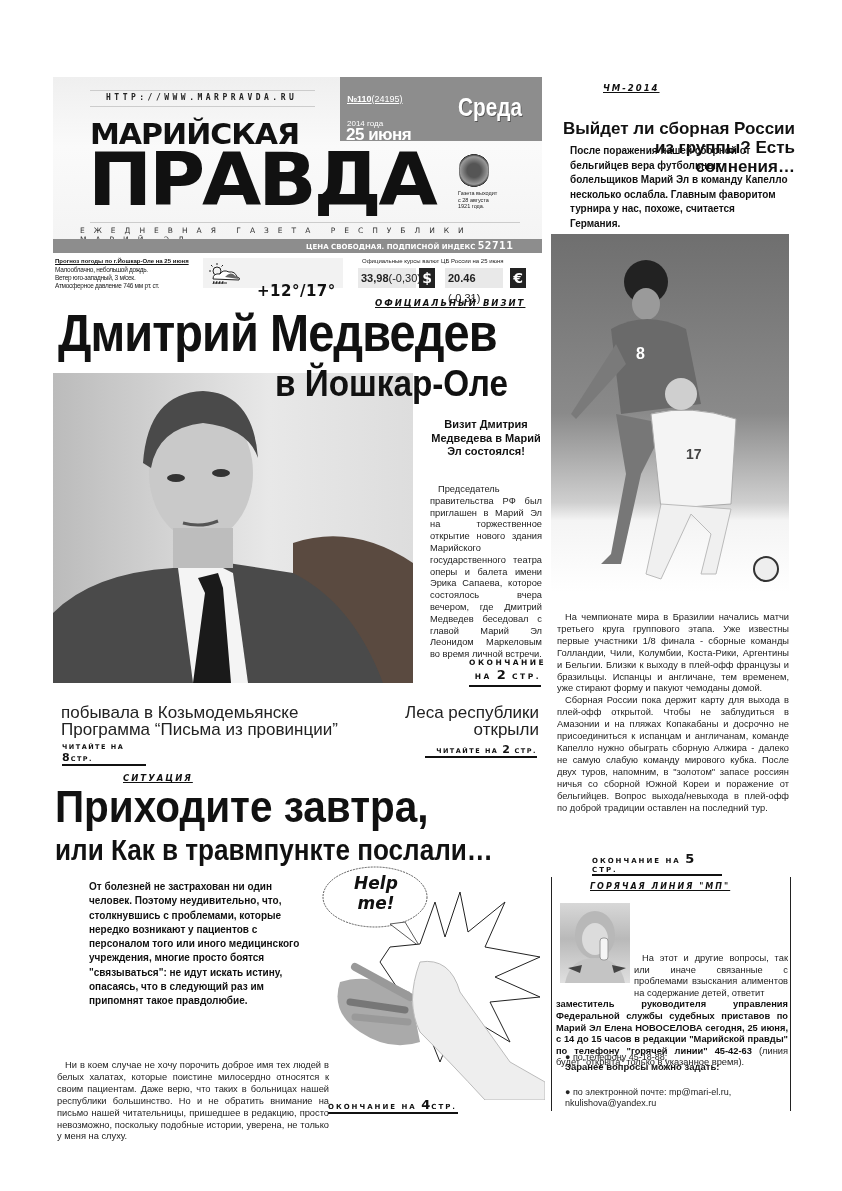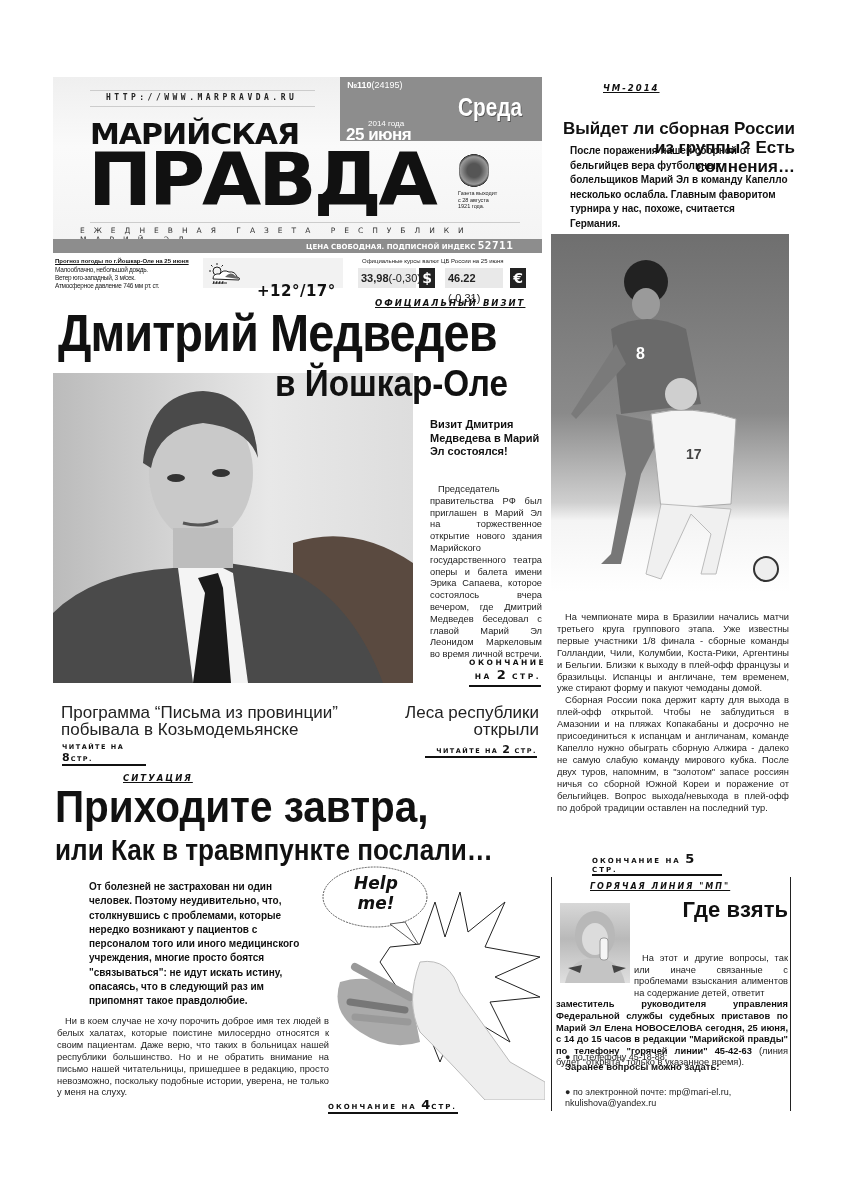--- a/index.html
+++ b/index.html
@@ -6,24 +6,24 @@
   html, body { width: 842px; height: 1191px; background: #ffffff; overflow: hidden; }
   body { position: relative; font-family: "Liberation Sans", sans-serif; color: #111; }
   .abs { position: absolute; }
 
   
   .masthead { left: 53px; top: 77px; width: 489px; height: 175px; background: linear-gradient(#efefef, #fafafa 40%, #f3f3f3); }
   .url { left: 106px; top: 93px; font: bold 8px "DejaVu Sans Mono", monospace; letter-spacing: 3.5px; color: #222; }
   .url-line { left: 90px; top: 90px; width: 225px; border-top: 1px solid #ccc; }
   .url-line2 { left: 90px; top: 106px; width: 225px; border-top: 1px solid #ccc; }
   .datebox { left: 340px; top: 77px; width: 202px; height: 64px; background: #8d8d8d; color: #fff; }
-  .issue { left: 347px; top: 80px; font: 9px "Liberation Sans", sans-serif; color: #fff; }
+  .issue { left: 347px; top: 94px; font: 9px "Liberation Sans", sans-serif; color: #fff; text-decoration: underline; }
   .issue b { font-weight: bold; }
   .datebig { left: 346px; top: 97px; font: bold 17px "Liberation Sans", sans-serif; color: #fff; letter-spacing: -0.5px; margin-top: 28px; }
-  .year { left: 368px; top: 119px; font: 8px "Liberation Sans", sans-serif; color: #fff; }
+  .year { left: 347px; top: 119px; font: 8px "Liberation Sans", sans-serif; color: #fff; }
   .weekday { left: 458px; top: 92px; font: bold 26px "Liberation Sans Narrow", "Liberation Sans", sans-serif; color: #fff; transform: scaleX(0.8); transform-origin: left; text-shadow: 1px 1px 0 #555; }
   .title1 { left: 90px; top: 117px; font: 900 30px "DejaVu Sans", sans-serif; letter-spacing: -1px; color: #111; transform: scaleY(0.95); }
   .title2 { left: 88px; top: 143px; font: 900 73px "DejaVu Sans", sans-serif; letter-spacing: -3px; color: #111; line-height: 1; transform: scaleX(1.05); transform-origin: left; }
   .emblem { left: 459px; top: 153px; width: 30px; height: 35px; border-radius: 50% / 45%; background: radial-gradient(circle, #555 30%, #999 60%, #333 70%, transparent 72%); }
   .since { left: 458px; top: 190px; font: 5.5px "Liberation Sans", sans-serif; line-height: 6.5px; color: #222; }
   .tagline { left: 80px; top: 226px; width: 450px; font: 7.5px "DejaVu Sans", sans-serif; letter-spacing: 9px; color: #333; }
   .tagline-line { left: 90px; top: 222px; width: 430px; border-top: 1px solid #ccc; }
   .pricebar { left: 53px; top: 239px; width: 489px; height: 14px; background: #8d8d8d; }
   .price { left: 306px; top: 239px; font: bold 7px "DejaVu Sans", sans-serif; color: #fff; line-height: 14px; }
   .price span { font: bold 11px "DejaVu Sans Mono", monospace; letter-spacing: 0.5px; }
@@ -45,33 +45,33 @@
   
   .hl-main { left: 58px; top: 308px; font: bold 51px "Liberation Sans Narrow", "Liberation Sans", sans-serif; letter-spacing: -1px; line-height: 1; transform: scaleX(0.92); transform-origin: left; white-space: nowrap; }
   .hl-sub { left: 275px; top: 365px; font: bold 37px "Liberation Sans Narrow", "Liberation Sans", sans-serif; line-height: 1; transform: scaleX(0.9); transform-origin: left; white-space: nowrap; }
 
   
   .photo { overflow: hidden; }
   .photo-medvedev { left: 53px; top: 373px; width: 360px; height: 310px; background: linear-gradient(90deg, #bbb, #e8e8e8 60%, #ddd); }
   .photo-football { left: 551px; top: 234px; width: 238px; height: 358px; background: linear-gradient(#6f6f6f, #8a8a8a 50%, #cfcfcf 75%, #f4f4f4 80%, #fff); }
 
   
-  .lead-head { left: 430px; top: 418px; width: 112px; font: bold 11px "Liberation Sans Narrow", "Liberation Sans", sans-serif; line-height: 13.5px; }
+  .lead-head { left: 430px; top: 418px; width: 112px; font: bold 11px "Liberation Sans Narrow", "Liberation Sans", sans-serif; line-height: 13.5px; text-align: center; }
   .lead-body { left: 430px; top: 484px; width: 112px; font: 9.3px "Liberation Sans Narrow", "Liberation Sans", sans-serif; line-height: 11.8px; text-align: justify; text-indent: 8px; color: #222; }
   .cont { font: bold 7.5px "DejaVu Sans", sans-serif; letter-spacing: 2.5px; color: #111; }
   .cont big { font-size: 13px; letter-spacing: 1px; }
 
   
   .teaser { font: 17px "Liberation Sans Narrow", "Liberation Sans", sans-serif; line-height: 17px; color: #222; }
 
   
   .hl2 { left: 55px; top: 784px; font: bold 45px "Liberation Sans Narrow", "Liberation Sans", sans-serif; line-height: 1; white-space: nowrap; transform: scaleX(0.9); transform-origin: left; }
   .hl2b { left: 55px; top: 836px; font: bold 29px "Liberation Sans Narrow", "Liberation Sans", sans-serif; line-height: 1; white-space: nowrap; transform: scaleX(0.9); transform-origin: left; }
   .lead2 { left: 89px; top: 880px; width: 225px; font: bold 10px "Liberation Sans Narrow", "Liberation Sans", sans-serif; line-height: 14.3px; color: #111; }
-  .body2 { left: 57px; top: 1016px; width: 272px; font: 9.3px "Liberation Sans Narrow", "Liberation Sans", sans-serif; line-height: 11.9px; text-align: justify; text-indent: 8px; color: #222; }
+  .body2 { left: 57px; top: 1060px; width: 272px; font: 9.3px "Liberation Sans Narrow", "Liberation Sans", sans-serif; line-height: 11.9px; text-align: justify; text-indent: 8px; color: #222; }
   .cartoon { left: 310px; top: 862px; width: 235px; height: 238px; }
 
   
   .fb-head { left: 559px; top: 95px; width: 236px; font: bold 17px "Liberation Sans Narrow", "Liberation Sans", sans-serif; line-height: 19px; text-align: right; margin-top: 24px; }
   .fb-lead { left: 570px; top: 144px; width: 218px; font: bold 10px "Liberation Sans Narrow", "Liberation Sans", sans-serif; line-height: 14.5px; color: #111; }
   .fb-body { left: 557px; top: 612px; width: 232px; font: 9.3px "Liberation Sans Narrow", "Liberation Sans", sans-serif; line-height: 11.9px; text-align: justify; color: #222; }
   .fb-body p { text-indent: 8px; }
 
   
   .hotline { left: 551px; top: 877px; width: 240px; height: 234px; border-left: 1px solid #222; border-right: 1px solid #222; }
@@ -127,21 +127,21 @@
   <line x1="9" y1="19" x2="8" y2="22" stroke="#222"></line>
     <line x1="12" y1="19" x2="11" y2="22" stroke="#222"></line>
   <line x1="15" y1="19" x2="14" y2="22" stroke="#222"></line>
     <line x1="18" y1="19" x2="17" y2="22" stroke="#222"></line>
 </svg>
 <div class="abs temp">+12°/17°</div>
 
 <div class="abs fx-title">Официальные курсы валют ЦБ России на 25 июня</div>
 <div class="abs fx-box" style="left:358px;width:58px"><b>33,98</b><span>(-0,30)</span></div>
 <div class="abs fx-sym" style="left:419px">$</div>
-<div class="abs fx-box" style="left:445px;width:58px"><b>46.22</b> <span>(-0,31)</span></div>
+<div class="abs fx-box" style="left:445px;width:58px"><b>20.46</b> <span>(-0,31)</span></div>
 <div class="abs fx-sym" style="left:510px">€</div>
 
 <div class="abs kicker" style="left:375px;top:298px">ОФИЦИАЛЬНЫЙ ВИЗИТ</div>
 <div class="abs hl-main">Дмитрий Медведев</div>
 
 <div class="abs photo photo-medvedev">
   <svg width="360" height="310" viewBox="0 0 360 310">
     <path d="M240 170 Q300 150 360 190 L360 310 L240 310 Z" fill="#5a4a40"></path>
     <path d="M0 240 Q40 200 120 195 L175 190 L240 200 Q300 230 330 310 L0 310 Z" fill="#4a4a4a"></path>
     <path d="M125 195 L150 185 L180 200 L195 310 L140 310 Z" fill="#f4f4f4"></path>
@@ -157,22 +157,22 @@
 <div class="abs hl-sub">в Йошкар-Оле</div>
 
 <div class="abs lead-head">Визит Дмитрия Медведева в Марий Эл состоялся!</div>
 <div class="abs lead-body">Председатель правительства РФ был приглашен в Марий Эл на торжественное открытие нового здания Марийского государственного театра оперы и балета имени Эрика Сапаева, которое состоялось вчера вечером, где Дмитрий Медведев беседовал с главой Марий Эл Леонидом Маркеловым во время личной встречи.</div>
 <div class="abs cont" style="left:469px;top:657px;text-align:right;width:72px;line-height:12px;border-bottom:2px solid #111;padding-bottom:2px">
   <div>ОКОНЧАНИЕ</div>
   <div><span>НА</span> <big>2</big> <span>СТР.</span></div>
 </div>
 
 <div class="abs teaser" style="left:61px;top:704px">
+  <div>побывала в Козьмодемьянске</div>
   <div>Программа “Письма из провинции”</div>
-  <div>побывала в Козьмодемьянске</div>
 </div>
 <div class="abs cont" style="left:62px;top:743px;width:84px;border-bottom:2px solid #111;letter-spacing:1.5px;font-size:6.5px"><span>ЧИТАЙТЕ НА</span> <big style="font-size:11px">8</big><span>СТР.</span></div>
 
 <div class="abs teaser" style="left:395px;top:704px;width:144px;text-align:right">
   <div>Леса республики</div>
   <div>открыли</div>
 </div>
 <div class="abs cont" style="left:425px;top:743px;width:112px;text-align:right;border-bottom:2px solid #111;letter-spacing:1.5px;font-size:6.5px"><span>ЧИТАЙТЕ НА</span> <big style="font-size:11px">2</big> <span>СТР.</span></div>
 
 <div class="abs kicker" style="left:123px;top:773px">СИТУАЦИЯ</div>
@@ -228,19 +228,18 @@
 <div class="abs hot-photo">
   <svg width="70" height="80" viewBox="0 0 70 80">
     <ellipse cx="35" cy="32" rx="20" ry="24" fill="#b8b8b8"></ellipse>
     <ellipse cx="35" cy="36" rx="13" ry="16" fill="#dcdcdc"></ellipse>
     <path d="M5 80 Q10 55 35 55 Q60 55 65 80 Z" fill="#c4c4c4"></path>
     <rect x="40" y="35" width="8" height="22" rx="3" fill="#f5f5f5" stroke="#999"></rect>
     <path d="M8 65 L22 62 L20 70 Z M52 62 L66 65 L54 70 Z" fill="#444"></path>
   </svg>
 </div>
 <div class="abs hot-head">
-  <div>Где взять</div>
 </div>
 <div class="abs hot-text"><span class="hot-indent">На этот и другие вопросы, так или иначе связанные с проблемами взыскания алиментов на содержание детей, ответит</span><b>заместитель руководителя управления Федеральной службы судебных приставов по Марий Эл Елена НОВОСЕЛОВА сегодня, 25 июня, с 14 до 15 часов в редакции "Марийской правды" по телефону "горячей линии" 45-42-63</b> <span>(линия будет "открыта" только в указанное время).</span></div>
 <div class="abs ask-title">Заранее вопросы можно задать:</div>
 <div class="abs ask-item" style="top:1052px">● <span>по телефону 45-18-88;</span></div>
 <div class="abs ask-item" style="top:1087px">● <span>по электронной почте: mp@mari-el.ru,</span></div>
 <div class="abs ask-item" style="top:1098px"><span>nkulishova@yandex.ru</span></div>
 
 </body></html>

